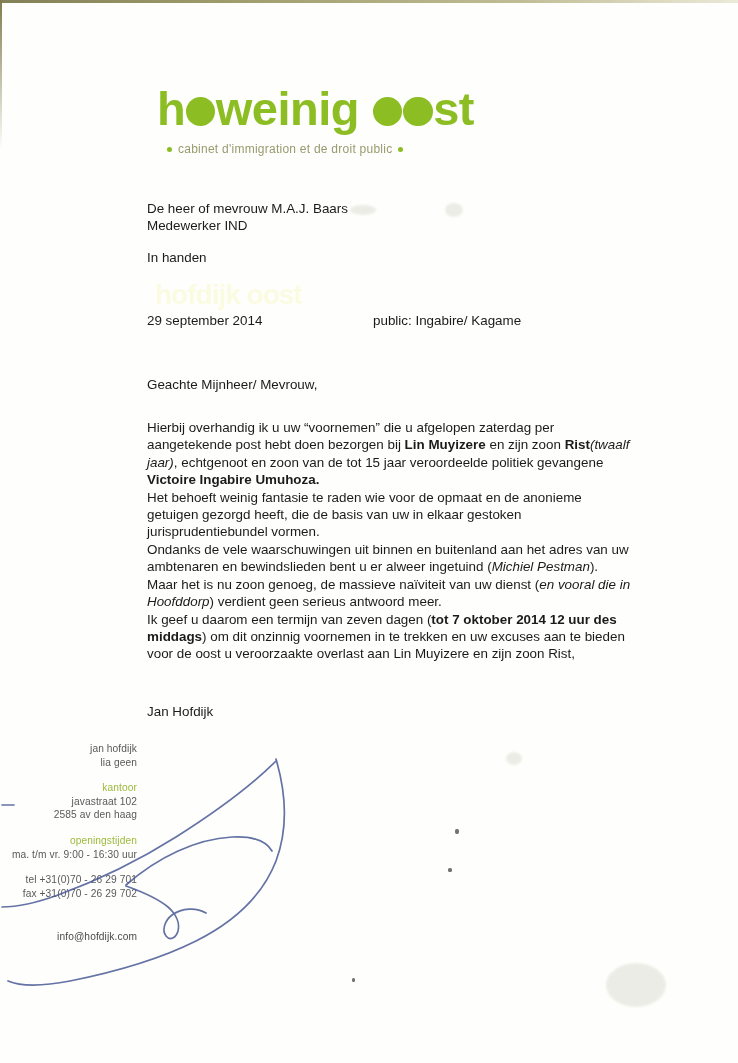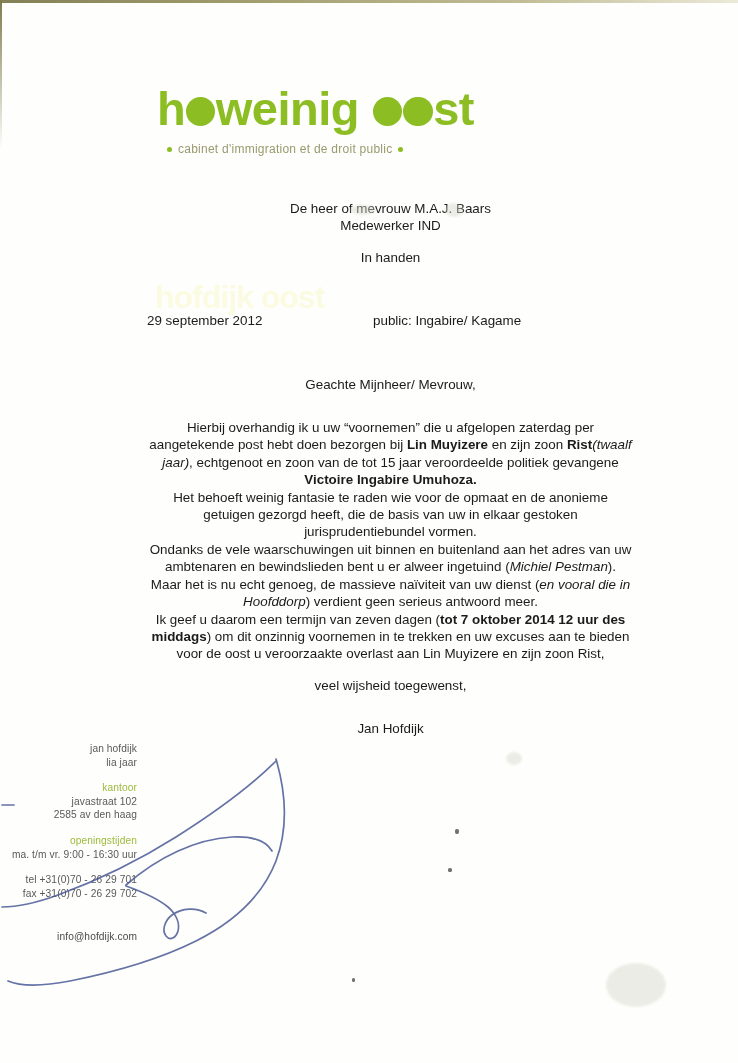--- a/index.html
+++ b/index.html
@@ -32,21 +32,21 @@
     top: 0; left: 0;
     width: 2px; height: 1063px;
     background: linear-gradient(to bottom, #7e7b4c 0%, rgba(200,198,170,0) 14%);
   }
 
   
   .watermark {
     position: absolute;
     left: 155px;
     top: 279px;
-    font-size: 32px;
+    font-size: 28px;
     font-weight: 700;
     letter-spacing: -1px;
     color: #fbfbe2;
     white-space: nowrap;
     user-select: none;
     pointer-events: none;
   }
 
   
   .logo-block {
@@ -92,21 +92,21 @@
   
   .letter {
     position: absolute;
     left: 147px;
     top: 200px;
     width: 487px;
     font-size: 13.4px;
     line-height: 17.4px;
     color: #1b1b1b;
   }
-  .letter p { margin: 0; text-align: center; }
+  .letter p { margin: 0; }
   .spacer-sm { height: 14px; }
   .spacer-md { height: 26px; }
   .spacer-lg { height: 32px; }
 
   .dateline {
     display: flex;
     width: 100%;
   }
   .dateline .date { width: 226px; }
 
@@ -181,57 +181,56 @@
     </div>
 
     <div class="spacer-sm"></div>
 
     <p>In handen</p>
 
     <div class="spacer-lg"></div>
     <div class="spacer-sm"></div>
 
     <div class="dateline">
-      <span class="date">29 september 2012</span>
+      <span class="date">29 september 2014</span>
       <span>public: Ingabire/ Kagame</span>
     </div>
 
     <div class="spacer-lg"></div>
     <div class="spacer-sm"></div>
 
     <p>Geachte Mijnheer/ Mevrouw,</p>
 
     <div class="spacer-md"></div>
 
     <p class="para"><span>Hierbij overhandig ik u uw “voornemen” die u afgelopen zaterdag per aangetekende post hebt doen bezorgen bij </span><b>Lin Muyizere</b><span> en zijn zoon </span><b>Rist</b><i>(twaalf jaar)</i><span>, echtgenoot en zoon van de tot 15 jaar veroordeelde politiek gevangene </span><b>Victoire Ingabire Umuhoza.</b></p>
 
     <p class="para">Het behoeft weinig fantasie te raden wie voor de opmaat en de anonieme getuigen gezorgd heeft, die de basis van uw in elkaar gestoken jurisprudentiebundel vormen.</p>
 
     <p class="para"><span>Ondanks de vele waarschuwingen uit binnen en buitenland aan het adres van uw ambtenaren en bewindslieden bent u er alweer ingetuind (</span><i>Michiel Pestman</i><span>).</span></p>
 
-    <p class="para"><span>Maar het is nu echt genoeg, de massieve naïviteit van uw dienst (</span><i>en vooral die in Hoofddorp</i><span>) verdient geen serieus antwoord meer.</span></p>
+    <p class="para"><span>Maar het is nu zoon genoeg, de massieve naïviteit van uw dienst (</span><i>en vooral die in Hoofddorp</i><span>) verdient geen serieus antwoord meer.</span></p>
 
     <p class="para"><span>Ik geef u daarom een termijn van zeven dagen (</span><b>tot 7 oktober 2014 12 uur des middags</b><span>) om dit onzinnig voornemen in te trekken en uw excuses aan te bieden voor de oost u veroorzaakte overlast aan Lin Muyizere en zijn zoon Rist,</span></p>
 
     <div class="spacer-sm"></div>
 
-    <p>veel  wijsheid toegewenst,</p>
 
     <div class="spacer-md"></div>
 
     <p>Jan Hofdijk</p>
 
     <div class="spacer-md"></div>
 
   </div>
 
   <div class="sidebar">
     <div class="grp">
       <div>jan hofdijk</div>
-      <div>lia jaar</div>
+      <div>lia geen</div>
     </div>
 
     <div class="grp">
       <div class="hd">kantoor</div>
       <div>javastraat 102</div>
       <div>2585 av den haag</div>
     </div>
 
     <div class="grp">
       <div class="hd">openingstijden</div>

